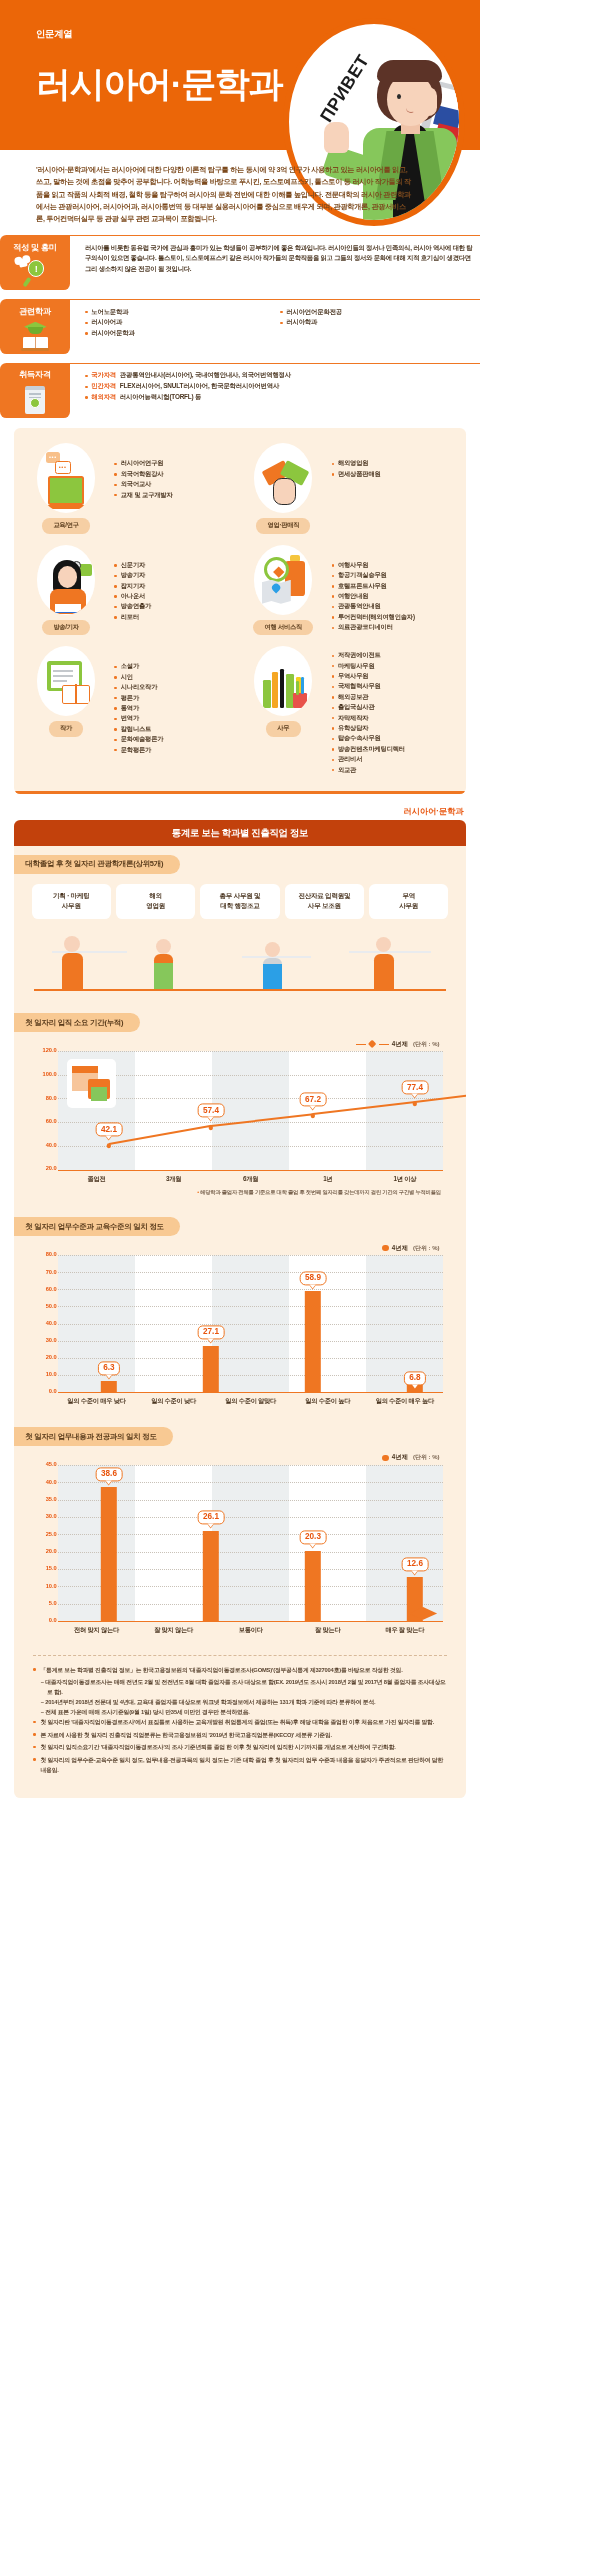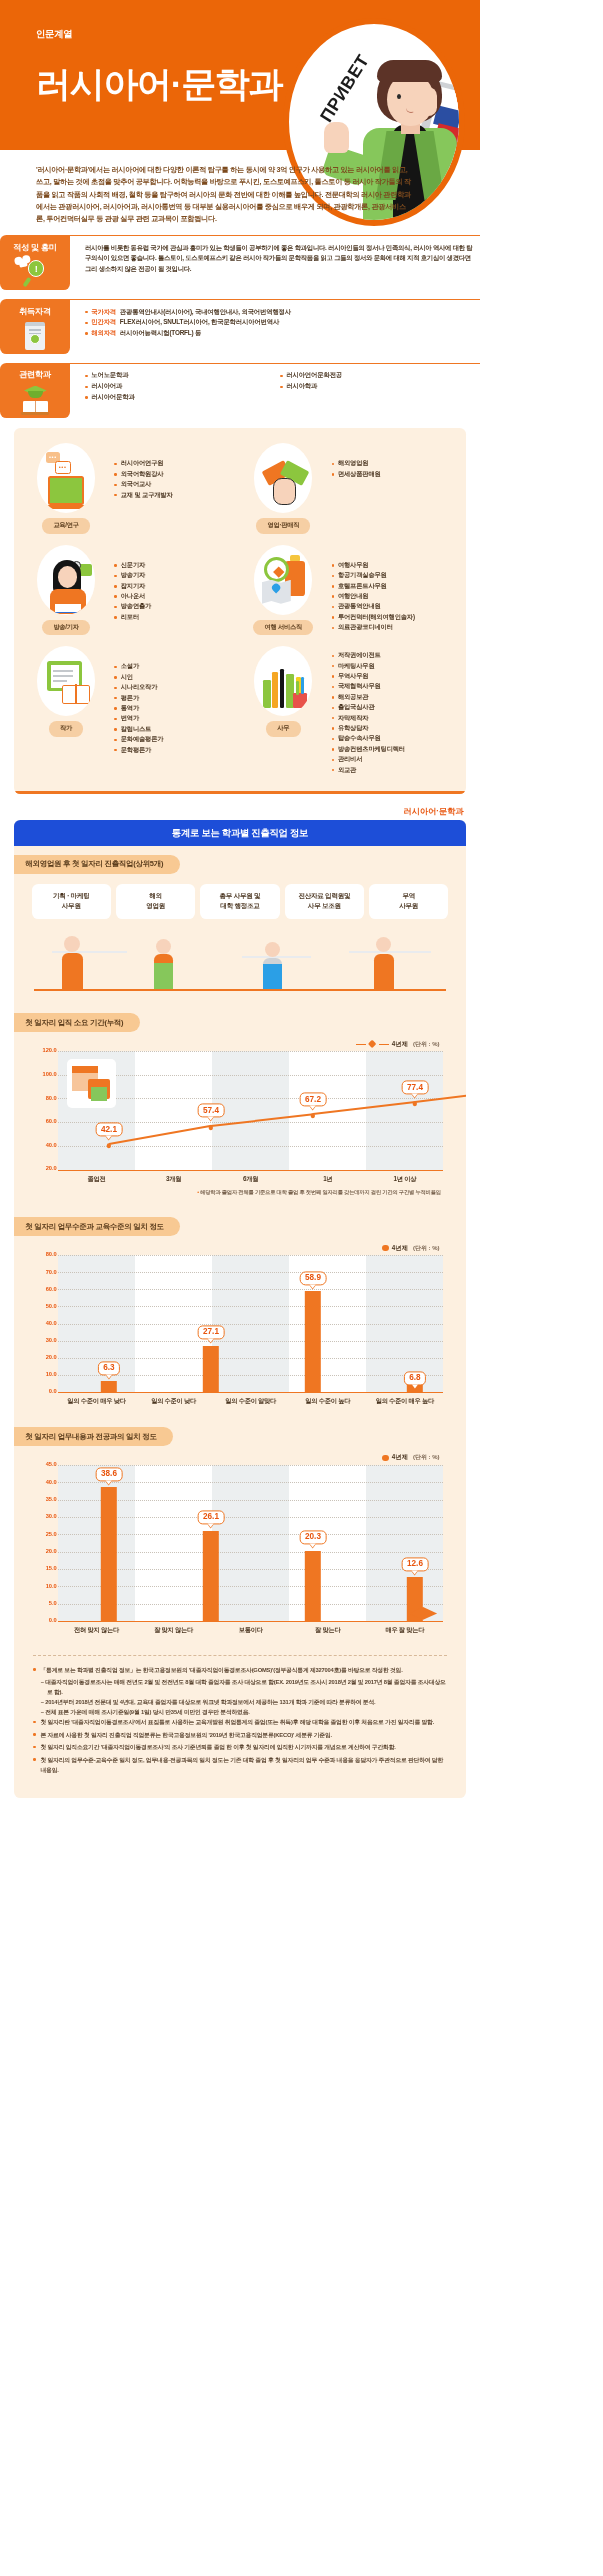--- a/index.html
+++ b/index.html
@@ -157,21 +157,21 @@
   .obk::after{content:"";position:absolute;left:12px;top:-1.9px;width:1.9px;height:19px;background:#ef7622;}
   .bks{position:absolute;bottom:8.8px;left:8.8px;display:flex;align-items:flex-end;}
   .bks i{display:block;margin-right:1.9px;border-radius:1.3px;}
   .pencup{position:absolute;left:39px;bottom:8.8px;width:14px;height:15px;background:#e8524a;border-radius:1.3px;}
   .pen{position:absolute;width:3.1px;border-radius:1.3px;}
 
   
   .brandline { text-align: right; padding: 11.3px 16.4px 3.8px; color: #e8540c; font-size: 8.2px; font-weight: bold; }
   .statpanel { margin: 0 14px 12.6px; border-radius: 6.3px; overflow: hidden; background: #fdf0e0; }
   .statpanel-head {
-    background: #1d4ed8; color: #fff; text-align: center;
+    background: #c2410c; color: #fff; text-align: center;
     font-size: 9.4px; font-weight: bold; padding: 6.3px 0; letter-spacing: -0.3px;
   }
   .sect { padding: 8.8px 11.3px 2.5px; }
   .pill {
     display: inline-block; background: #f8c993; color: #5a3c1c;
     font-size: 7.5px; font-weight: bold; letter-spacing: -0.3px;
     padding: 4.4px 16.4px 4.4px 11.3px; border-radius: 0 10px 10px 0;
     margin-left: -11.3px;
   }
   .top5 { display: flex; justify-content: space-between; padding: 10px 6.3px 0; gap: 5px; }
@@ -275,63 +275,63 @@
             </div>
         </div>
       </div>
       <div class="info-body">
         <p>러시아를 비롯한 동유럽 국가에 관심과 흥미가 있는 학생들이 공부하기에 좋은 학과입니다. 러시아인들의 정서나 민족의식, 러시아 역사에 대한 탐구의식이 있으면 좋습니다. 톨스토이, 도스토예프스키 같은 러시아 작가들의 문학작품을 읽고 그들의 정서와 문화에 대해 지적 호기심이 생겼다면 그리 생소하지 않은 전공이 될 것입니다.</p>
       </div>
     </div>
 
     <div class="info-row">
       <div class="info-tab">
-        <div class="t">취득자격</div>
-        <div class="ic" style="height:34px">
-          <div class="ic-doc">
-              <span class="l1"></span>
-              <span class="l2"></span>
-            </div>
-          <div class="ic-gear"></div>
-        </div>
-      </div>
-      <div class="info-body">
-        <div class="li">
-          <span class="tag">국가자격</span><span>관광통역안내사(러시아어), 국내여행안내사, 외국어번역행정사</span>
-        </div>
-        <div class="li">
-          <span class="tag">민간자격</span><span>FLEX러시아어, SNULT러시아어, 한국문학러시아어번역사</span>
-        </div>
-        <div class="li">
-          <span class="tag">해외자격</span><span>러시아어능력시험(TORFL) 등</span>
-        </div>
-      </div>
-    </div>
-
-    <div class="info-row">
-      <div class="info-tab">
         <div class="t">관련학과</div>
         <div class="ic" style="height:34px">
           <div class="ic-cap"></div>
             <div class="ic-cap2"></div>
           <div class="ic-bk"></div>
             <div class="ic-bkbase"></div>
         </div>
       </div>
       <div class="info-body">
         <div class="cols">
           <div class="col">
             <div class="li">노어노문학과</div>
             <div class="li">러시아어과</div>
             <div class="li">러시아어문학과</div>
           </div>
           <div class="col">
             <div class="li">러시아언어문화전공</div>
             <div class="li">러시아학과</div>
           </div>
+        </div>
+      </div>
+    </div>
+
+    <div class="info-row">
+      <div class="info-tab">
+        <div class="t">취득자격</div>
+        <div class="ic" style="height:34px">
+          <div class="ic-doc">
+              <span class="l1"></span>
+              <span class="l2"></span>
+            </div>
+          <div class="ic-gear"></div>
+        </div>
+      </div>
+      <div class="info-body">
+        <div class="li">
+          <span class="tag">국가자격</span><span>관광통역안내사(러시아어), 국내여행안내사, 외국어번역행정사</span>
+        </div>
+        <div class="li">
+          <span class="tag">민간자격</span><span>FLEX러시아어, SNULT러시아어, 한국문학러시아어번역사</span>
+        </div>
+        <div class="li">
+          <span class="tag">해외자격</span><span>러시아어능력시험(TORFL) 등</span>
         </div>
       </div>
     </div>
 
   </div>
 
   <div class="panel">
     <div class="panel-body">
       <div class="jobgrid">
 
@@ -479,21 +479,21 @@
     </div>
     <div class="panel-foot"></div>
   </div>
 
   <div class="brandline">러시아어·문학과</div>
 
   <div class="statpanel">
     <div class="statpanel-head">통계로 보는 학과별 진출직업 정보</div>
 
     <div class="sect">
-      <div class="pill">해외영업원 후 첫 일자리 진출직업(상위5개)</div>
+      <div class="pill">대학졸업 후 첫 일자리 관광학개론(상위5개)</div>
       <div class="top5">
         <div class="card" style="white-space:pre-line">기획 · 마케팅
 사무원</div>
         <div class="card" style="white-space:pre-line">해외
 영업원</div>
         <div class="card" style="white-space:pre-line">총무 사무원 및
 대학 행정조교</div>
         <div class="card" style="white-space:pre-line">전산자료 입력원및
 사무 보조원</div>
         <div class="card" style="white-space:pre-line">무역

